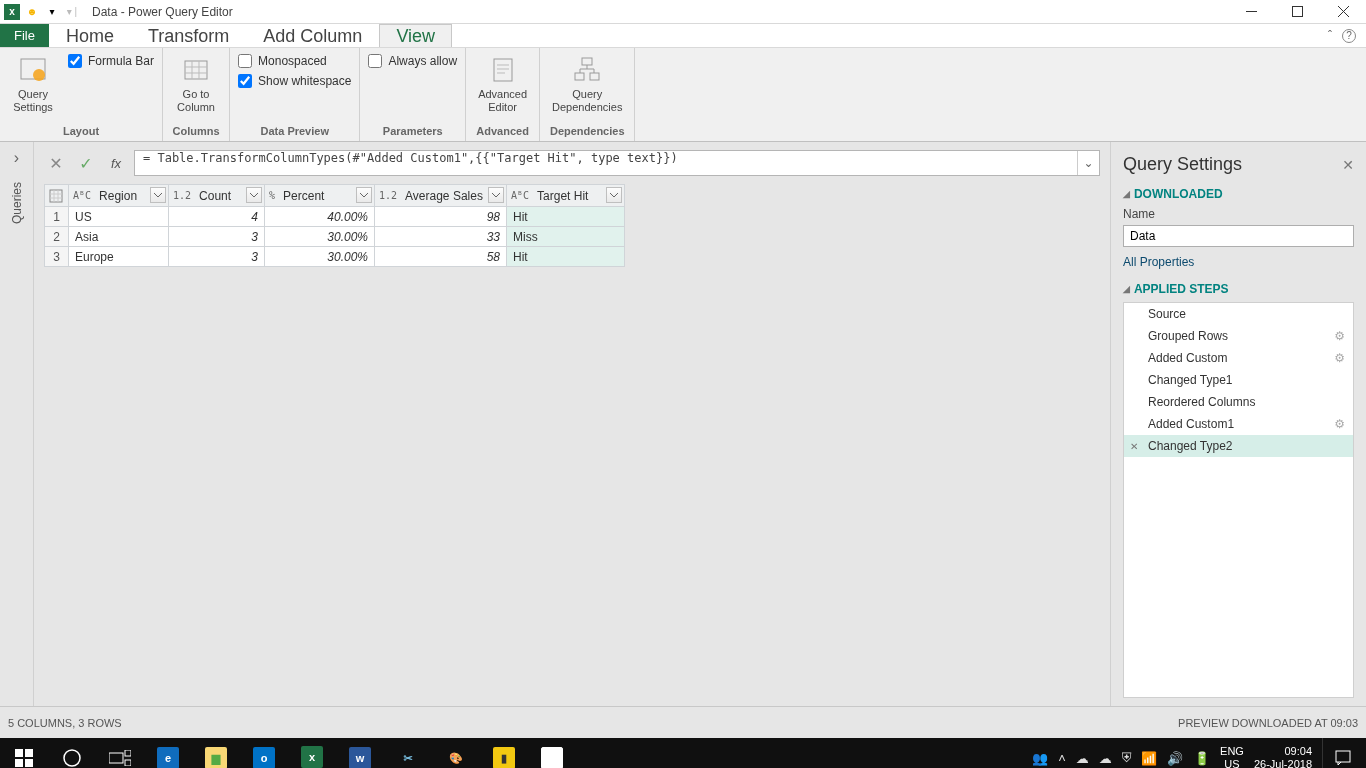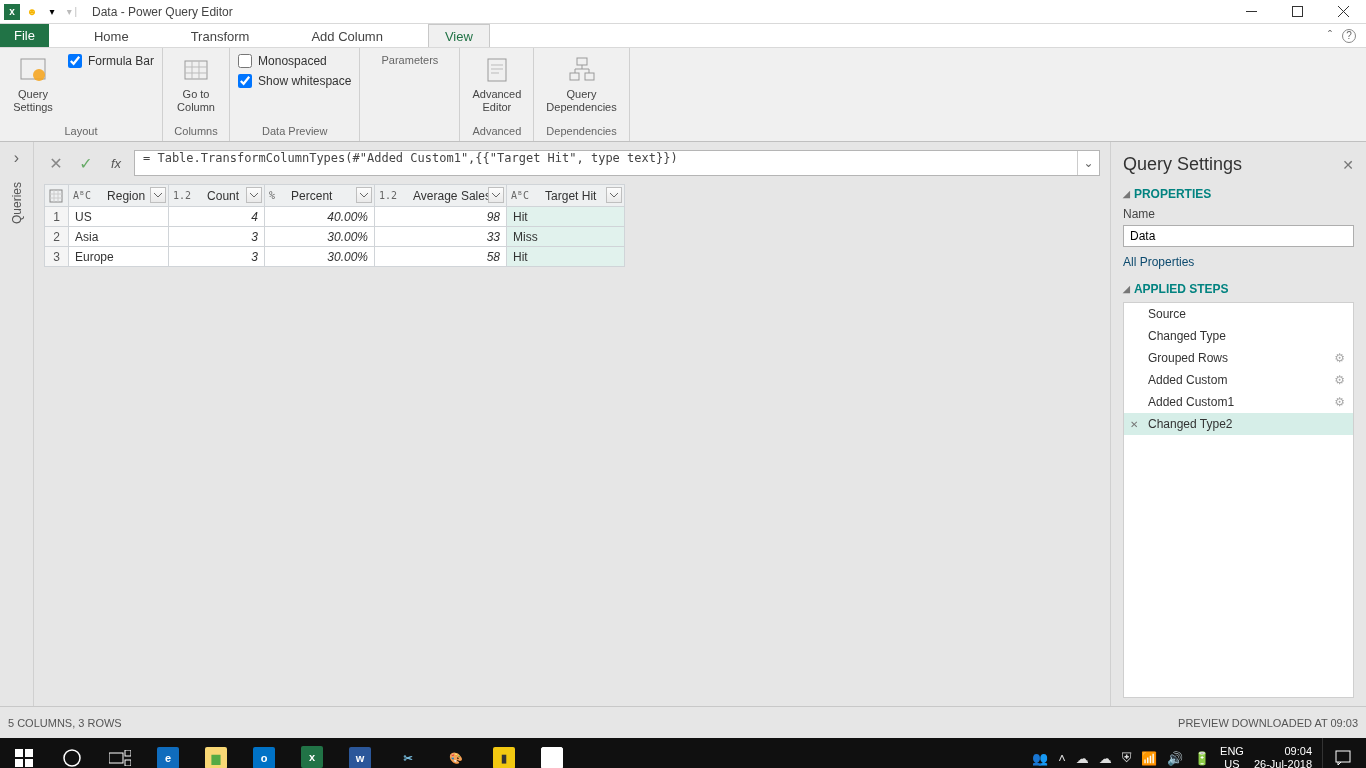--- a/index.html
+++ b/index.html
@@ -12,29 +12,29 @@
 .t-ico { width:16px; height:16px; display:flex; align-items:center; justify-content:center; font-size:10px; }
 .excel-ico { background:var(--green); color:#fff; font-weight:bold; }
 .titlebar .title { margin-left:8px; color:#444; }
 .titlebar .right { margin-left:auto; display:flex; }
 .winbtn { width:46px; height:24px; display:flex; align-items:center; justify-content:center; color:#333; }
 .winbtn svg { width:11px; height:11px; }
 
 
 .menubar { height:24px; background:#fff; display:flex; align-items:stretch; border-bottom:1px solid #d9d9d9; position:relative; }
 .menu-file { background:var(--green); color:#fff; padding:0 14px; display:flex; align-items:center; font-size:13px; }
-.menu-tab { padding:0 16px; display:flex; align-items:center; color:#444; font-size:13px; border:1px solid transparent; border-bottom:none;margin-left:28px; }
+.menu-tab { padding:0 16px; display:flex; align-items:center; color:#444; font-size:18px; border:1px solid transparent; border-bottom:none; }
 .menu-tab.active { border-color:#c8c8c8; background:#f0f0f0; color:#217346; }
 .menubar .help { margin-left:auto; display:flex; align-items:center; gap:10px; padding-right:10px; color:#666; font-size:12px;}
 
 
 .ribbon { height:94px; background:var(--panel); display:flex; border-bottom:1px solid #c0c0c0; }
 .rgroup { border-right:1px solid #d0d0d0; display:flex; flex-direction:column; justify-content:space-between; padding:4px 8px 2px; }
 .rgroup .body { flex:1; display:flex; gap:10px; align-items:flex-start; }
-.rgroup .label { text-align:center; font-size:11px; color:#666; padding:2px 0; }
+.rgroup .label { text-align:center; font-size:11px; color:#666; padding:2px 0;font-weight:bold; }
 .bigbtn { display:flex; flex-direction:column; align-items:center; justify-content:flex-start; gap:2px; font-size:11px; color:#444; text-align:center; min-width:50px; padding:2px 4px; line-height:1.2; }
 .bigbtn .ico { width:32px; height:32px; display:flex; align-items:center; justify-content:center; color:#777; }
 .chk { display:flex; align-items:flex-start; gap:6px; font-size:12px; color:#333; padding:2px 0;}
 .chk input { width:14px; height:14px; }
 
 
 .workarea { display:flex; height: calc(768px - 24px - 24px - 94px - 22px - 40px); }
 .leftrail { width:34px; background:#e6e6e6; border-right:1px solid #d0d0d0; display:flex; flex-direction:column; align-items:center; padding-top:6px; }
 .leftrail .chev { width:20px; height:20px; display:flex; align-items:center; justify-content:center; color:#666; }
 .leftrail .vtxt { writing-mode:vertical-rl; transform:rotate(180deg); font-size:12px; color:#555; margin-top:14px; }
@@ -43,21 +43,21 @@
 .formula-row { display:flex; align-items:center; gap:6px; padding:8px 10px; }
 .fbtn { width:24px; height:24px; display:flex; align-items:center; justify-content:center; color:#888; }
 .fx { font-style:italic; color:#555; font-size:13px; }
 .formula-input { flex:1; height:26px; border:1px solid #b5b5b5; background:#fff; font-family:Consolas,monospace; font-size:12px; padding:0 8px; color:#444; position:relative; }
 .formula-input .dd { position:absolute; right:0; top:0; width:22px; height:100%; border-left:1px solid #ccc; display:flex; align-items:center; justify-content:center; color:#666;}
 
 .grid-wrap { padding:0 10px; }
 table.datagrid { border-collapse:collapse; font-size:12px; background:#fff; }
 table.datagrid th, table.datagrid td { border:1px solid #d0d4d8; }
 table.datagrid th { background:#eef0f1; font-weight:normal; color:#333; position:relative; height:22px; }
-th .th-inner { display:flex; align-items:center; gap:16px; padding:0 4px; height:100%; }
+th .th-inner { display:flex; align-items:center; gap:8px; padding:0 4px; height:100%; }
 .type-ico { font-size:10px; color:#666; font-family:Consolas,monospace; }
 th .dd { position:absolute; right:2px; top:2px; width:16px; height:16px; border:1px solid #bfbfbf; background:linear-gradient(#fdfdfd,#e9e9e9); display:flex; align-items:center; justify-content:center; }
 th.corner { width:24px; background:#eef0f1; }
 td.rownum { width:24px; text-align:center; color:#555; background:#f5f5f5; }
 td.cell { padding:2px 6px; height:20px; color:#333; }
 td.num { text-align:right; font-style:italic; }
 .col-target { background:#e1f2ed; }
 th.col-target { background:#d2ece5; }
 
 
@@ -173,20 +173,26 @@
           <span>Monospaced</span>
         </label>
       <label class="chk">
           <input type="checkbox" checked="" style="">
           <span>Show whitespace</span>
         </label>
     </div>
     <div class="label">Data Preview</div>
   </div>
   <div class="rgroup" style="min-width:100px">
+    <div class="body">
+        <label class="chk">
+          <input type="checkbox" style="">
+          <span>Always allow</span>
+        </label>
+      </div>
     <div class="label">Parameters</div>
   </div>
   <div class="rgroup">
     <div class="body">
         <div class="bigbtn">
       <div class="ico">
             <svg width="30" height="30">
               <rect x="6" y="4" width="18" height="22" fill="none" stroke="#999"></rect>
               <path d="M9 10h12M9 14h12M9 18h8" stroke="#bbb"></path>
             </svg>
@@ -333,45 +339,48 @@
   </div>
 
   <div class="rightpanel">
     <h2>
         <span>Query Settings</span>
         <span class="x">✕</span>
       </h2>
     <div class="sect">
       <div class="sect-hd">
           <span class="tri">◢</span>
-          <span>PROPERTIES</span>
+          <span>DOWNLOADED</span>
         </div>
       <div class="plabel">Name</div>
       <input class="pinput" value="Data" style="">
       <a class="plink">All Properties</a>
     </div>
     <div class="sect" style="flex:1;display:flex;flex-direction:column">
       <div class="sect-hd">
           <span class="tri">◢</span>
           <span>APPLIED STEPS</span>
         </div>
       <div class="steps" id="steps">
           <div class="step">
             <span>Source</span>
           </div>
           <div class="step">
-            <span>Changed Type</span>
-          </div>
-          <div class="step">
             <span>Grouped Rows</span>
             <span class="gear">⚙</span>
           </div>
           <div class="step">
             <span>Added Custom</span>
             <span class="gear">⚙</span>
+          </div>
+          <div class="step">
+            <span>Changed Type1</span>
+          </div>
+          <div class="step">
+            <span>Reordered Columns</span>
           </div>
           <div class="step">
             <span>Added Custom1</span>
             <span class="gear">⚙</span>
           </div>
           <div class="step sel">
             <span>Changed Type2</span>
           </div>
         </div>
     </div>

